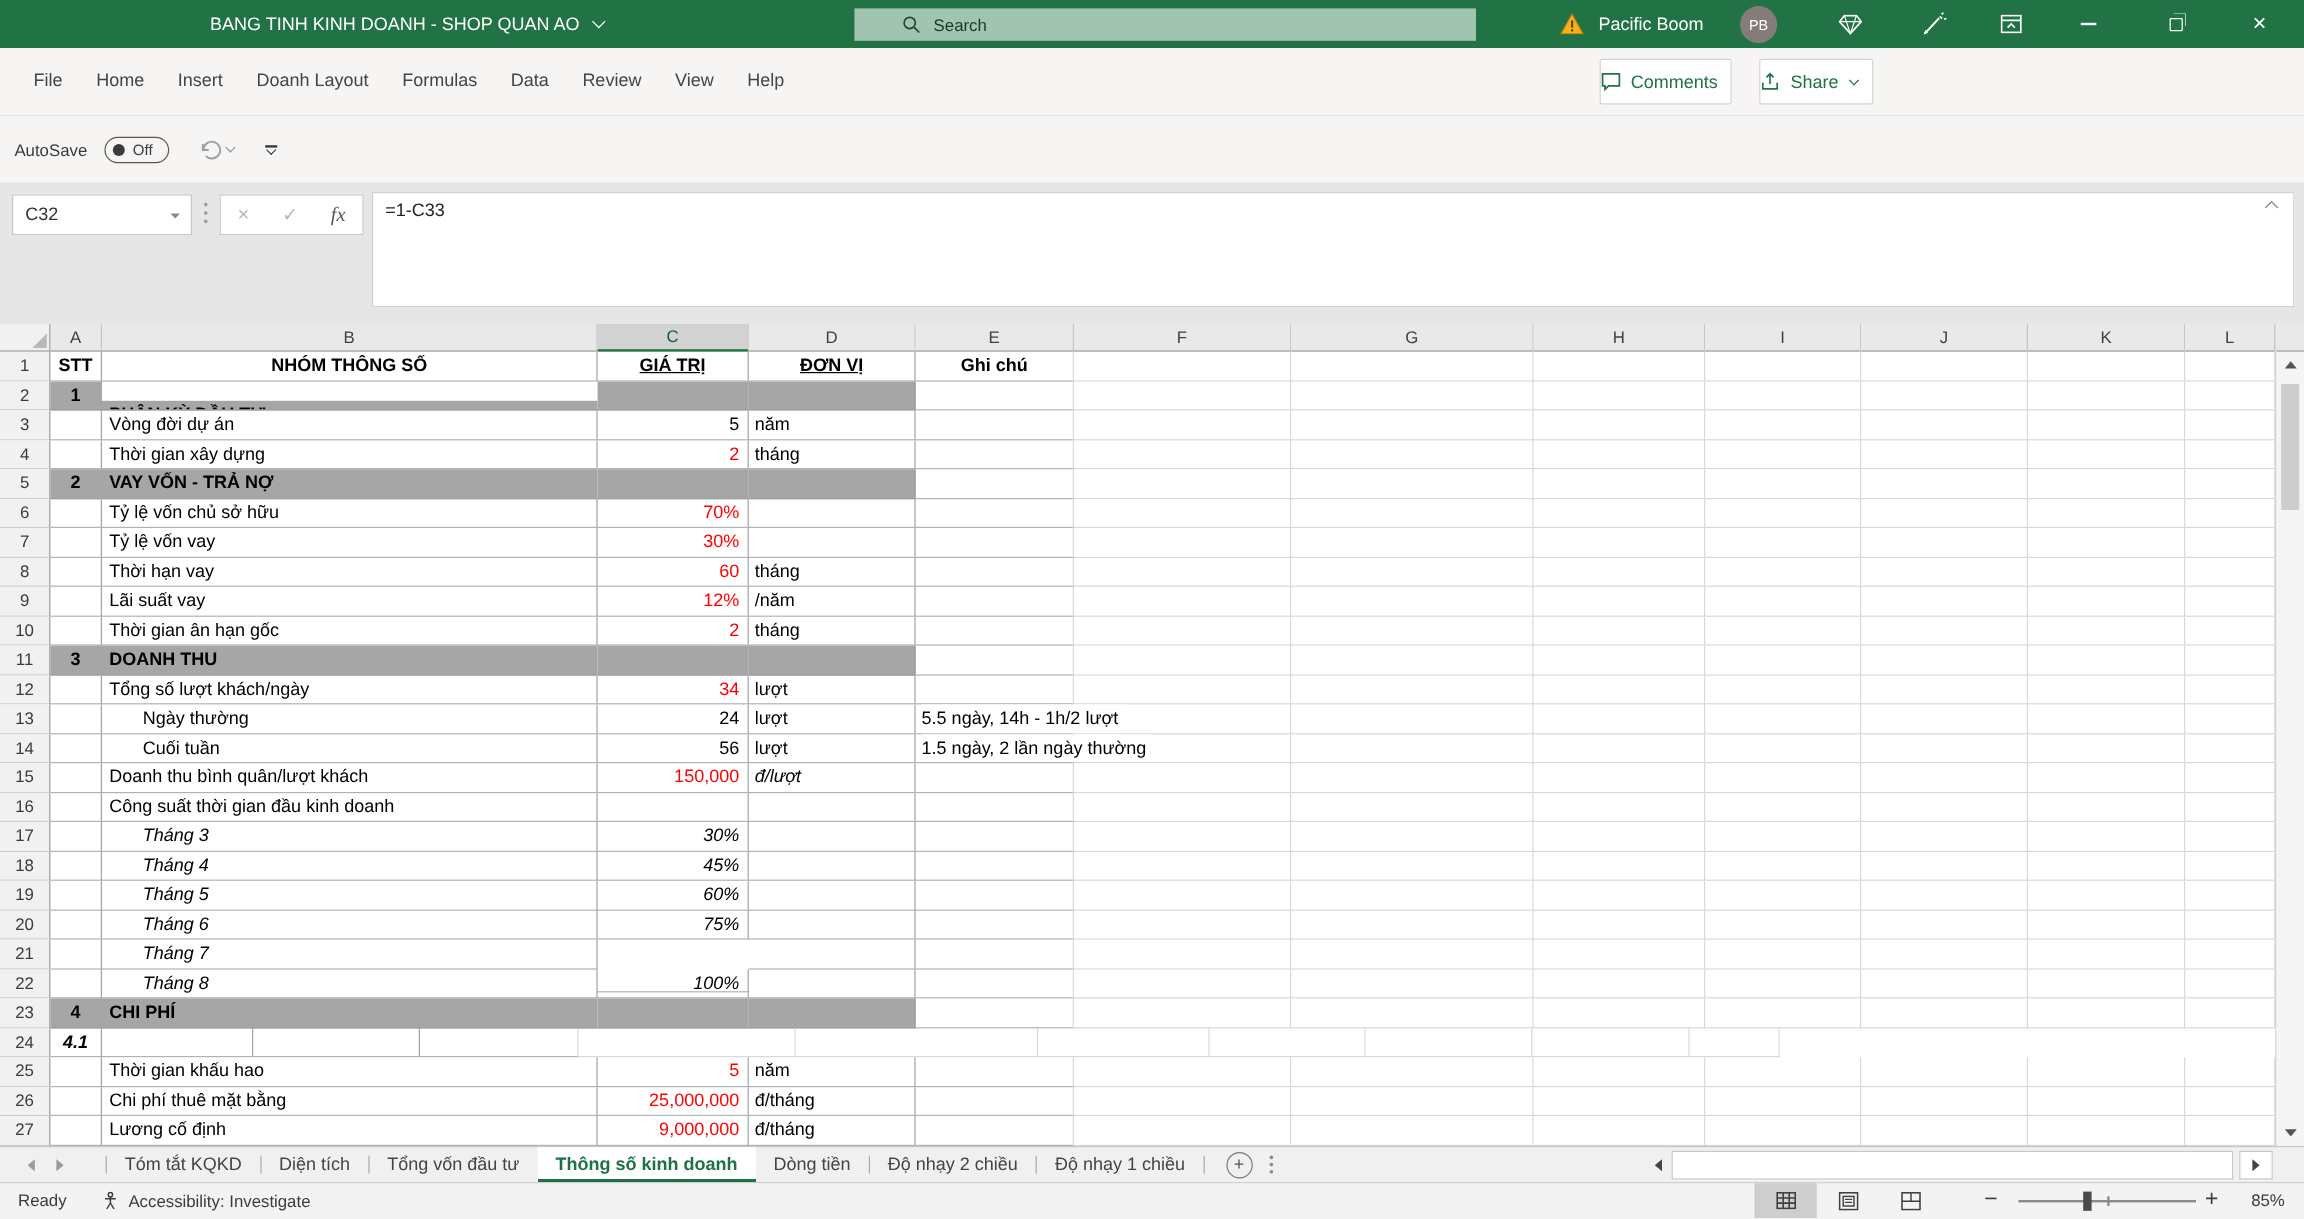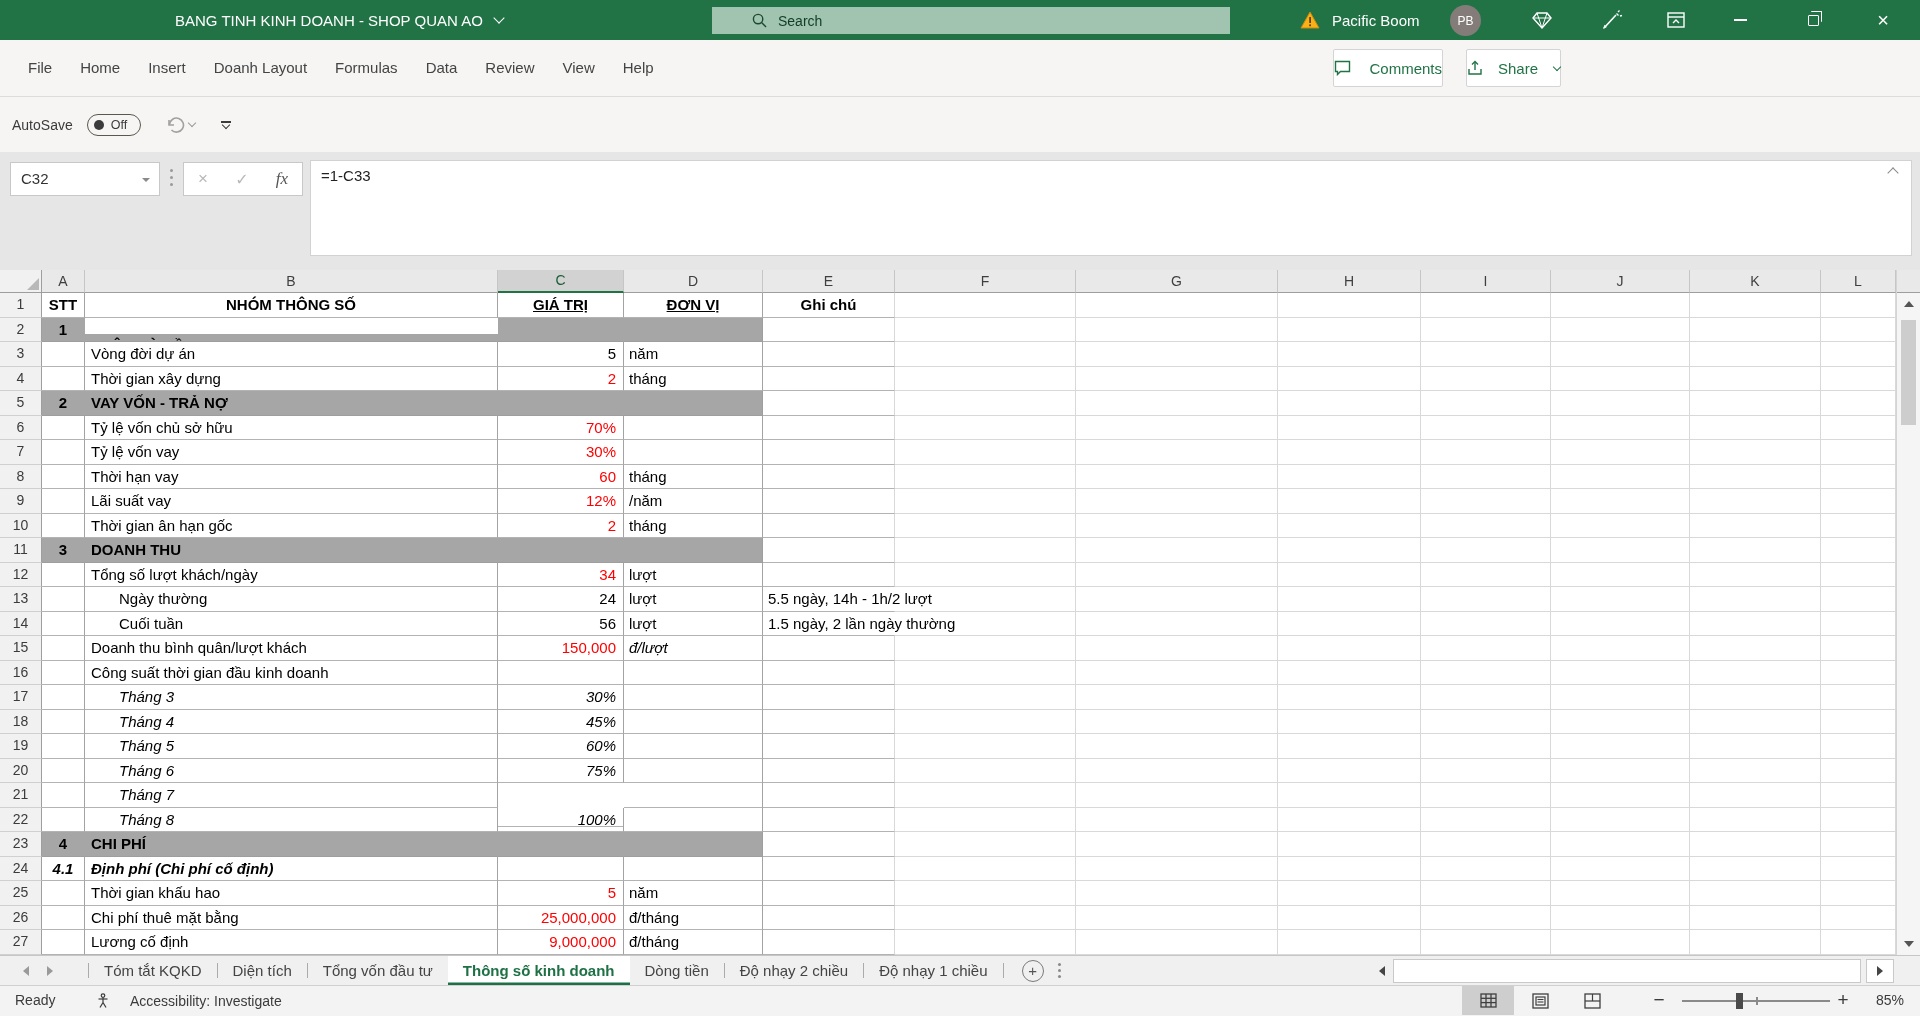--- a/index.html
+++ b/index.html
@@ -24,21 +24,21 @@
   .win-btn{width:46px;}
   .w-min{left:1717px;} .w-res{left:1790px;} .w-close{left:1860px;font-size:20px;font-weight:400;}
   .minbar{width:13px;height:1.6px;background:#fff;}
   .resbox{width:11px;height:11px;border:1.4px solid #fff;border-radius:1px;position:relative;}
   .resbox::after{content:"";position:absolute;left:2px;top:-4.5px;width:10px;height:10px;border-top:1.4px solid #fff;border-right:1.4px solid #fff;border-radius:1px;}
 
   
   .menubar{position:absolute;left:0;top:40px;width:1920px;height:57px;background:#f6f5f4;border-bottom:1px solid #dcdcdc;}
   #ribbon-tabs{position:absolute;left:14px;top:0;height:56px;display:flex;align-items:center;}
   .menu-tab{padding:0 14px;font-size:15px;color:#444;line-height:56px;}
-  .rbtn{position:absolute;top:9px;height:38px;background:#fff;border:1px solid #d4d4d4;border-radius:2px;display:flex;align-items:center;justify-content:space-between;gap:8px;font-size:15px;color:#217346;}
+  .rbtn{position:absolute;top:9px;height:38px;background:#fff;border:1px solid #d4d4d4;border-radius:2px;display:flex;align-items:center;justify-content:flex-start;gap:8px;font-size:15px;color:#217346;}
   .btn-comments{left:1333px;width:110px;}
   .btn-share{left:1466px;width:95px;}
   .chev-sm{width:6px;height:6px;border-right:1.5px solid #217346;border-bottom:1.5px solid #217346;transform:rotate(45deg);margin-top:-3px;margin-left:2px;}
 
   
   .qat{position:absolute;left:0;top:97px;width:1920px;height:55px;background:#f6f5f4;}
   .qat-inner{display:flex;align-items:center;height:100%;padding-left:12px;gap:14px;}
   .autosave-lbl{font-size:14px;color:#3b3b3b;}
   .toggle{width:54px;height:22px;border:1.5px solid #59594f;border-radius:11px;display:flex;align-items:center;gap:7px;padding:0 6px;}
   .tdot{width:10px;height:10px;border-radius:50%;background:#3b3b3b;}
@@ -111,21 +111,21 @@
   .tabdots{margin-left:14px;align-self:center;width:3px;height:3px;border-radius:50%;background:#8a8a8a;box-shadow:0 6px 0 #8a8a8a,0 -6px 0 #8a8a8a;}
   .hs-left{position:absolute;left:1371px;top:3px;width:22px;height:24px;display:flex;align-items:center;justify-content:center;}
   .tri-ld{border:5px solid transparent;border-right:6px solid #444;margin-left:-5px;}
   .tri-rd{border:5px solid transparent;border-left:6px solid #444;margin-right:-5px;}
   .htrack{position:absolute;left:1393px;top:3px;width:468px;height:24px;background:#fff;border:1px solid #c9c9c9;}
   .hs-right{position:absolute;left:1866px;top:3px;width:28px;height:24px;background:#fff;border:1px solid #c9c9c9;display:flex;align-items:center;justify-content:center;}
 
   
   .statusbar{position:absolute;left:0;top:985px;width:1920px;height:31px;background:#f3f3f3;border-top:1px solid #d0d0d0;font-size:14px;color:#3b3b3b;}
   .sb-ready{position:absolute;left:15px;line-height:29px;}
-  .sb-access{position:absolute;left:95px;top:0;height:29px;display:flex;align-items:center;gap:19px;}
+  .sb-access{position:absolute;left:84px;top:0;height:29px;display:flex;align-items:center;gap:7px;}
   .sb-views{position:absolute;left:1462px;top:0;height:29px;display:flex;}
   .viewbtn{width:52px;height:29px;display:flex;align-items:center;justify-content:center;}
   .viewbtn.active{background:#cecece;}
   .sb-zo{position:absolute;left:1650px;width:18px;text-align:center;line-height:28px;font-size:19px;color:#3b3b3b;}
   .sb-slider{position:absolute;left:1682px;top:14px;width:148px;height:2px;background:#8a8a8a;}
   .sb-slider::after{content:"";position:absolute;left:74px;top:-3px;width:1.5px;height:8px;background:#8a8a8a;}
   .sb-thumb{position:absolute;left:1736px;top:7px;width:7px;height:16px;background:#4a4a4a;}
   .sb-zi{position:absolute;left:1834px;width:18px;text-align:center;line-height:28px;font-size:19px;color:#3b3b3b;}
   .sb-zoom{position:absolute;left:1856px;width:48px;text-align:right;line-height:29px;}
 </style>
@@ -622,21 +622,20 @@
           <div class="cell col-G" style="width: 202px;"></div>
           <div class="cell col-H" style="width: 143px;"></div>
           <div class="cell col-I" style="width: 130px;"></div>
           <div class="cell col-J" style="width: 139px;"></div>
           <div class="cell col-K" style="width: 131px;"></div>
           <div class="cell col-L" style="width: 75px;"></div>
         </div>
         <div class="row">
           <div class="gut">24</div>
           <div class="cell col-A tbl bi" style="width: 43px;"><span>4.1</span></div>
-          <div class="cell col-B tbl bi" style="width: 413px;"><span>Định phí (Chi phí cố định)</span></div>
           <div class="cell col-C tbl" style="width: 126px;"></div>
           <div class="cell col-D tbl" style="width: 139px;"></div>
           <div class="cell col-E tbl" style="width: 132px;"></div>
           <div class="cell col-F" style="width: 181px;"></div>
           <div class="cell col-G" style="width: 202px;"></div>
           <div class="cell col-H" style="width: 143px;"></div>
           <div class="cell col-I" style="width: 130px;"></div>
           <div class="cell col-J" style="width: 139px;"></div>
           <div class="cell col-K" style="width: 131px;"></div>
           <div class="cell col-L" style="width: 75px;"></div>

